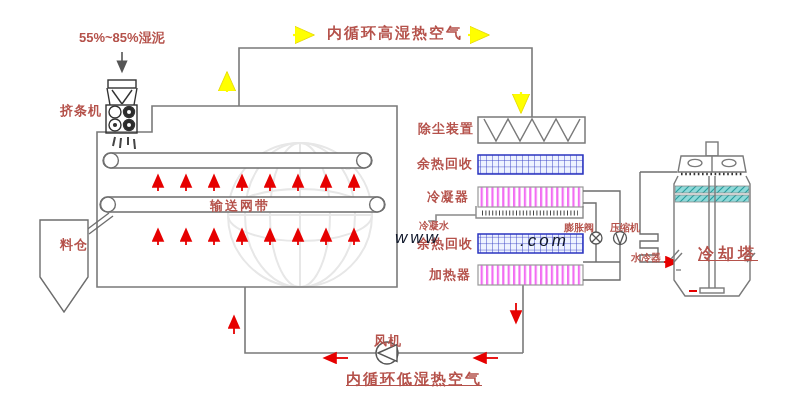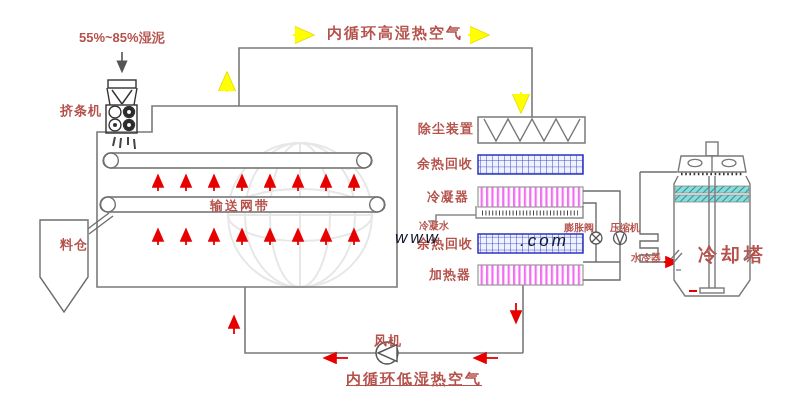--- a/index.html
+++ b/index.html
@@ -3,21 +3,21 @@
 <meta charset="utf-8">
 <style>
   html,body{margin:0;padding:0;background:#ffffff;}
   #stage{position:relative;width:790px;height:407px;background:#ffffff;overflow:hidden;
          font-family:"Liberation Sans",sans-serif;}
   #art{position:absolute;left:0;top:0;}
   .lbl{position:absolute;color:#b5524b;font-weight:bold;font-size:13px;line-height:1.1;
        white-space:nowrap;letter-spacing:1px;}
   .lbl.sm{font-size:10px;font-weight:bold;letter-spacing:0;}
   .lbl.air{font-size:15px;letter-spacing:2px;}
-  .lbl.tower{font-size:19px;letter-spacing:4px;}
+  .lbl.tower{font-size:16px;letter-spacing:4px;text-decoration:underline;}
   .lbl.onbelt{letter-spacing:2px;}
   .wm{position:absolute;color:#0f172a;font-style:italic;letter-spacing:3px;font-size:17px;}
 </style>
 </head>
 <body>
 
 <div id="stage">
 
   <svg id="art" width="790" height="407" viewBox="0 0 790 407">
     <defs>

